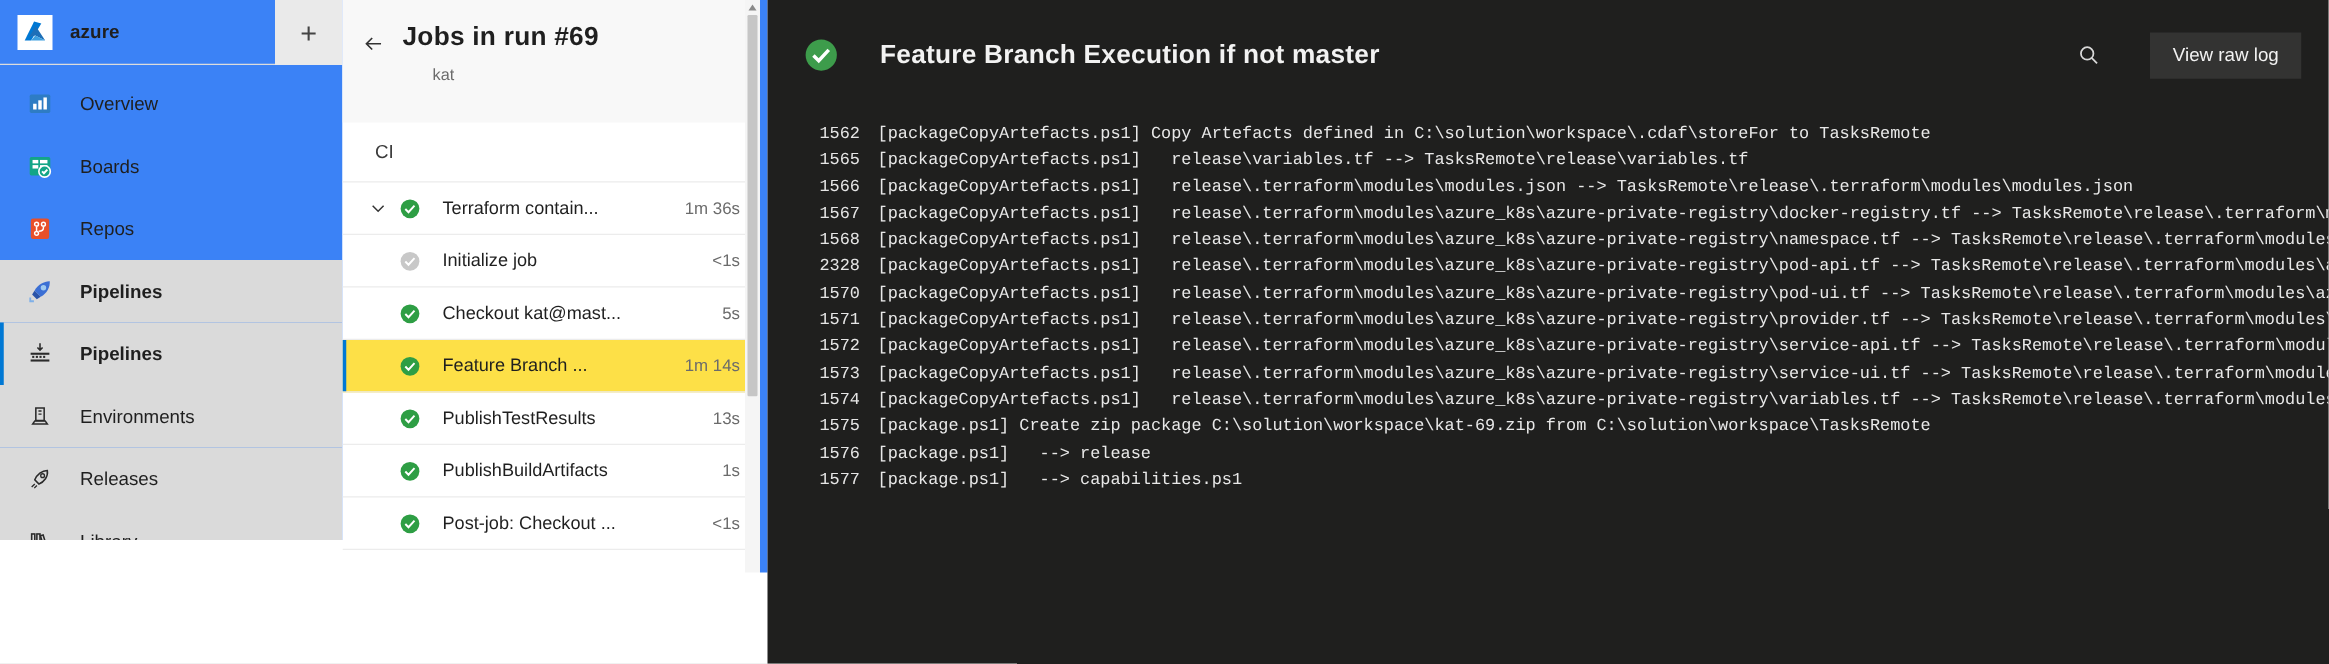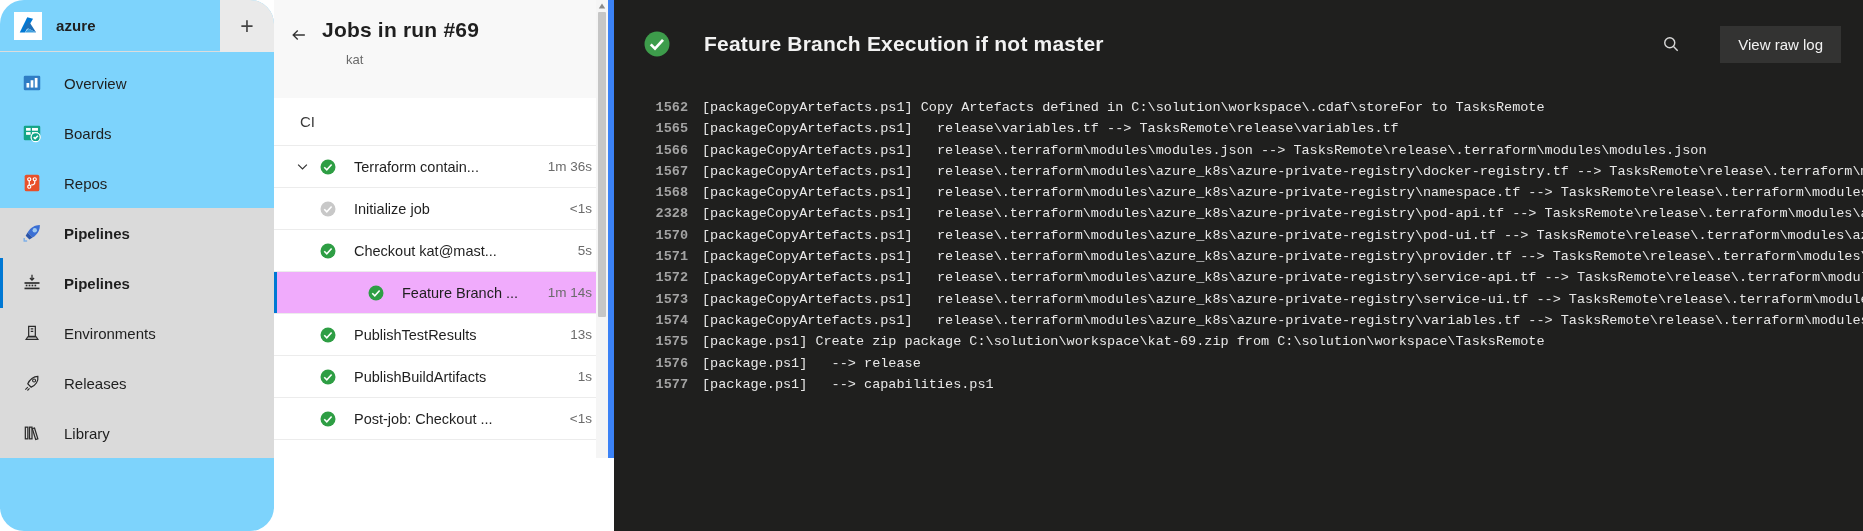--- a/index.html
+++ b/index.html
@@ -6,26 +6,25 @@
   html, body {
     width: 1863px; height: 531px;
     overflow: hidden;
     font-family: "Liberation Sans", sans-serif;
     background: #ffffff;
   }
   .app { display: flex; width: 1863px; height: 531px; }
 
   
   .leftnav {
-    width: 274px; height: 531px;
-    background: #7dd3fc;
+    width: 274px; height: 432px;
+    background: #3b82f6;
     flex: 0 0 274px;
     position: relative;
     overflow: hidden;
-    border-radius: 24px;
   }
   .org-row {
     height: 52px; display: flex; align-items: center;
     padding-left: 14px; gap: 14px;
     border-bottom: 1px solid #dcdcdc;
     position: relative;
   }
   .org-logo {
     width: 28px; height: 28px; background: #ffffff;
     display: flex; align-items: center; justify-content: center;
@@ -86,21 +85,21 @@
     height: 48px; display: flex; align-items: center;
     padding-left: 26px; font-size: 15px; color: #3b3b3b;
     border-bottom: 1px solid #ececec;
   }
   .job-row {
     height: 42px; display: flex; align-items: center;
     border-bottom: 1px solid #ececec;
     font-size: 14.5px; color: #1f1f1f;
     position: relative; cursor: pointer;
   }
-  .job-row.selected { background: #f0abfc; padding-left: 48px; }
+  .job-row.selected { background: #fde047; }
   .job-row.selected::before {
     content:""; position:absolute; left:0; top:0; width:3px; height:100%;
     background:#0078d4;
   }
   .chev {
     width: 28px; flex: 0 0 28px; display:flex;
     align-items:center; justify-content:center; color:#333; margin-left:14px;
   }
   .chev.spacer { visibility: hidden; }
   .st-ico { width: 24px; flex: 0 0 24px; display:flex; align-items:center; justify-content:center; }
@@ -154,21 +153,21 @@
     overflow: hidden;
     font-family: "Liberation Mono", "DejaVu Sans Mono", monospace;
     font-size: 13.5px;
   }
   .log-line {
     display: flex; align-items: baseline;
     height: 21.3px; white-space: pre;
   }
   .log-num {
     width: 88px; flex: 0 0 88px; text-align: right;
-    color: #a3a3a3; padding-right: 14px; font-weight: bold;
+    color: #e5e5e5; padding-right: 14px;
   }
   .log-text { color: #e8e8e8; }
   .partial-top {
     height: 12px; overflow: hidden;
   }
 </style>
 </head>
 <body>
 
 <div class="app">

